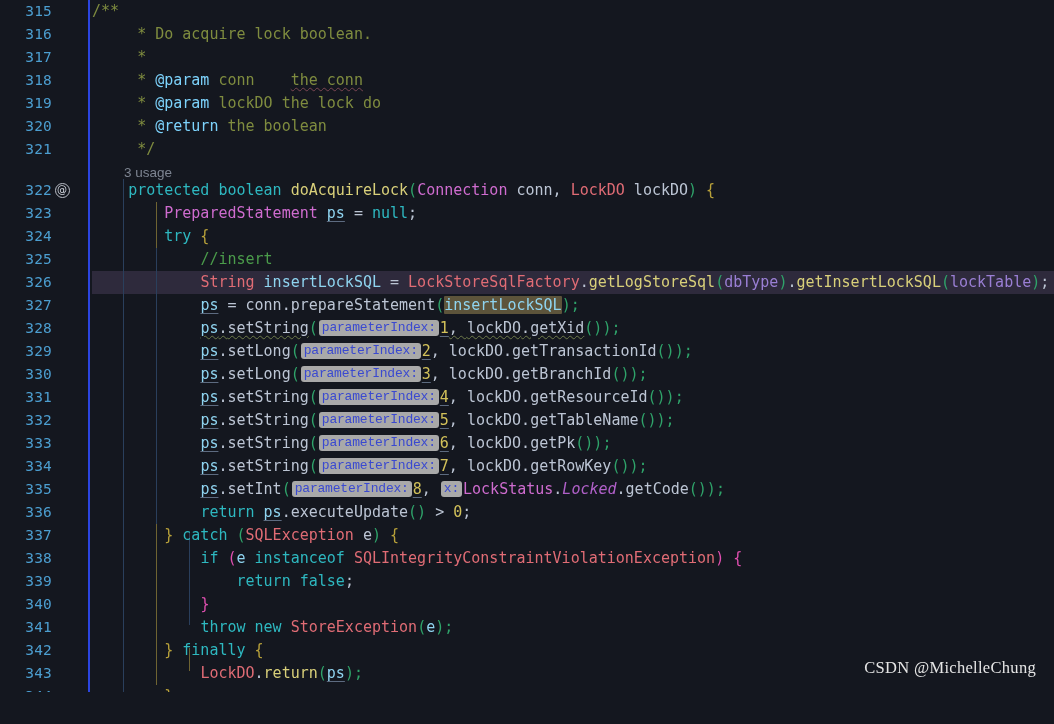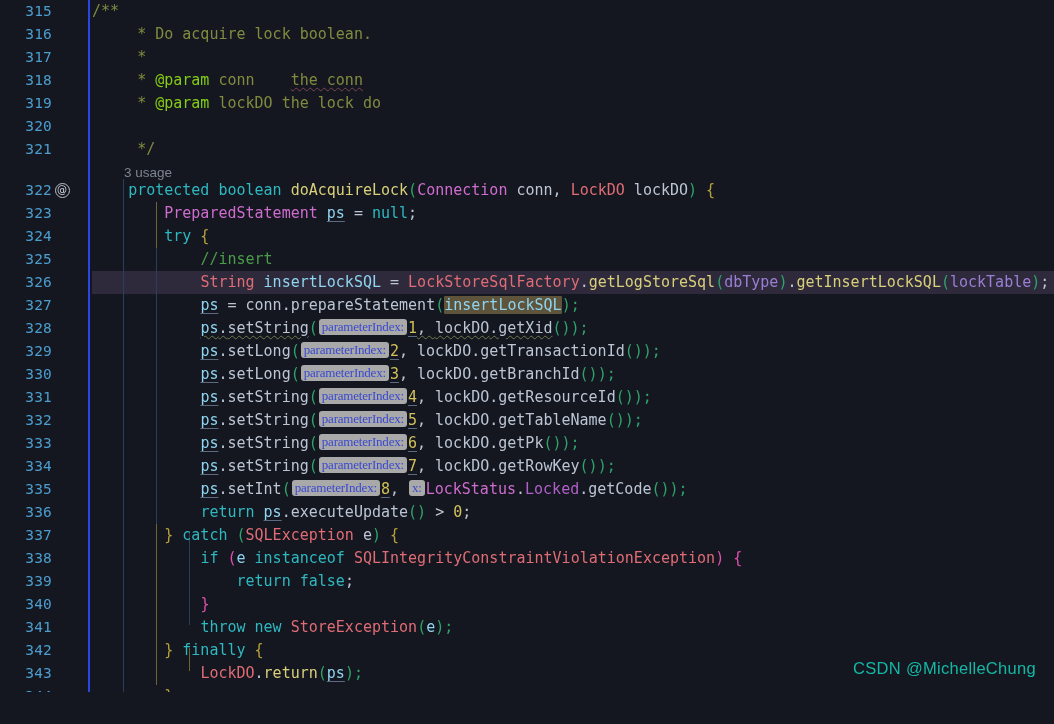--- a/index.html
+++ b/index.html
@@ -96,26 +96,26 @@
   
   .k     { color: #2eb8c0; }            
   .kw2   { color: #cf6ccf; }            
   .cls   { color: #e06c75; }            
   .mth   { color: #d9d07a; }            
   .id    { color: #bcc5d4; }            
   .fld   { color: #9a7fd4; }            
   .num   { color: #d2c15a; }            
   .cmt   { color: #7f8c3f; }            
   .cmtg  { color: #4b9c4b; }            
-  .tag   { color: #84cc16; }            
+  .tag   { color: #7dd3fc; }            
   .par   { color: #2fa36a; }            
   .brc   { color: #b8a13a; }            
   .pnk   { color: #e04fb0; }            
   .var   { color: #8fd4f0; }
-  .enum  { color: #b060c8; }
+  .enum  { color: #b060c8; font-style: italic; }
 
   .ul    { text-decoration: underline; text-decoration-color: #5d6b80; text-underline-offset: 3px; }
   .hlid  { background: #5d543b; border-radius: 1px; }
 
   
   .wavy {
     text-decoration: underline;
     text-decoration-style: wavy;
     text-decoration-color: #7a4552;
     text-decoration-thickness: 1px;
@@ -127,21 +127,21 @@
     text-decoration-color: #6d7a4a;
     text-decoration-thickness: 1px;
     text-underline-offset: 2px;
   }
 
   
   .hint {
     display: inline-block;
     background: #a9a9a9;
     color: #3a49d0;
-    font-family: Liberation Serif, serif;
+    font-family: Liberation Mono, monospace;
     font-size: 13px;
     line-height: 16px;
     height: 16px;
     border-radius: 3px;
     padding: 0 3px;
     margin: 0 1px;
     vertical-align: 2px;
     letter-spacing: -0.2px;
   }
 
@@ -153,23 +153,23 @@
     font-family: "Liberation Sans", sans-serif;
     font-size: 13.5px;
     color: #7d8491;
   }
 
   
   .watermark {
     position: absolute;
     right: 18px;
     bottom: 14px;
-    font-family: Liberation Sans, sans-serif;
+    font-family: Liberation Serif, serif;
     font-size: 16.5px;
-    color: #14b8a6;
+    color: #e5e5e5;
     letter-spacing: 0.3px;
     z-index: 20;
   }
 </style>
 </head>
 <body>
 
 <div id="app">
 
   <div class="gutter">
@@ -223,20 +223,21 @@
     <div class="row" style="top:0px"><span class="txt cmt">/**</span></div>
 
     <div class="row" style="top:23px"><span class="txt cmt">     * Do acquire lock boolean.</span></div>
 
     <div class="row" style="top:46px"><span class="txt cmt">     *</span></div>
 
     <div class="row" style="top:69px"><span class="txt"><span class="cmt">     * </span><span class="tag">@param</span><span class="cmt"> conn    </span><span class="cmt wavy">the conn</span></span></div>
 
     <div class="row" style="top:92px"><span class="txt"><span class="cmt">     * </span><span class="tag">@param</span><span class="cmt"> lockDO the lock do</span></span></div>
 
+    <div class="row" style="top:115px"><span class="txt"><span class="cmt">     * </span><span class="tag">@return</span><span class="cmt"> the boolean</span></span></div>
 
     <div class="row" style="top:138px"><span class="txt cmt">     */</span></div>
 
     <div class="row" style="top:202px"><span class="txt">        <span class="kw2">PreparedStatement </span><span class="var ul">ps</span><span class="id"> = </span><span class="k">null</span><span class="id">;</span></span></div>
 
     <div class="row" style="top:179px"><span class="txt">    <span class="k">protected boolean </span><span class="mth">doAcquireLock</span><span class="par">(</span><span class="kw2">Connection</span><span class="id"> conn, </span><span class="cls">LockDO</span><span class="id"> lockDO</span><span class="par">)</span><span class="brc"> {</span></span></div>
 
     <div class="row" style="top:225px"><span class="txt">        <span class="k">try</span><span class="brc"> {</span></span></div>
 
     <div class="row" style="top:248px"><span class="txt">            <span class="cmtg">//insert</span></span></div>

